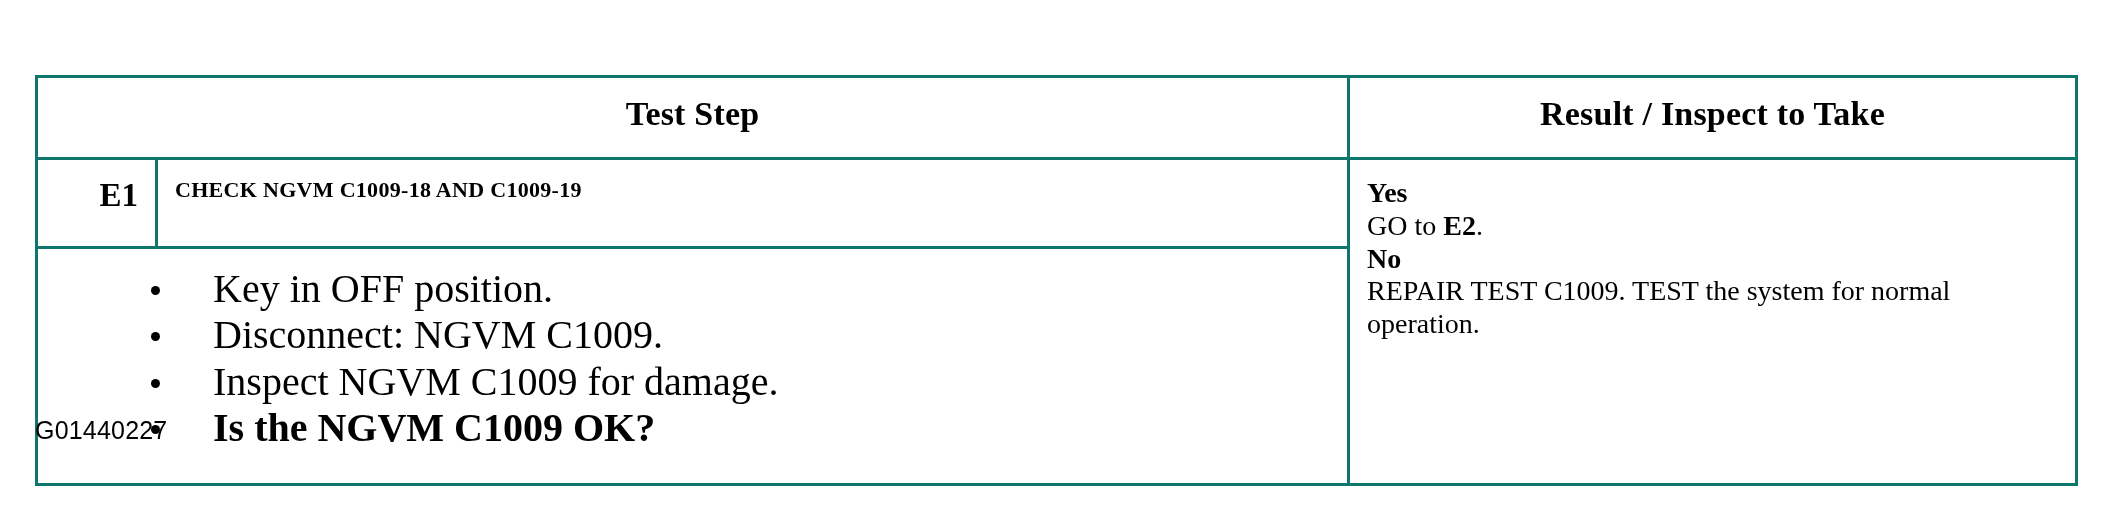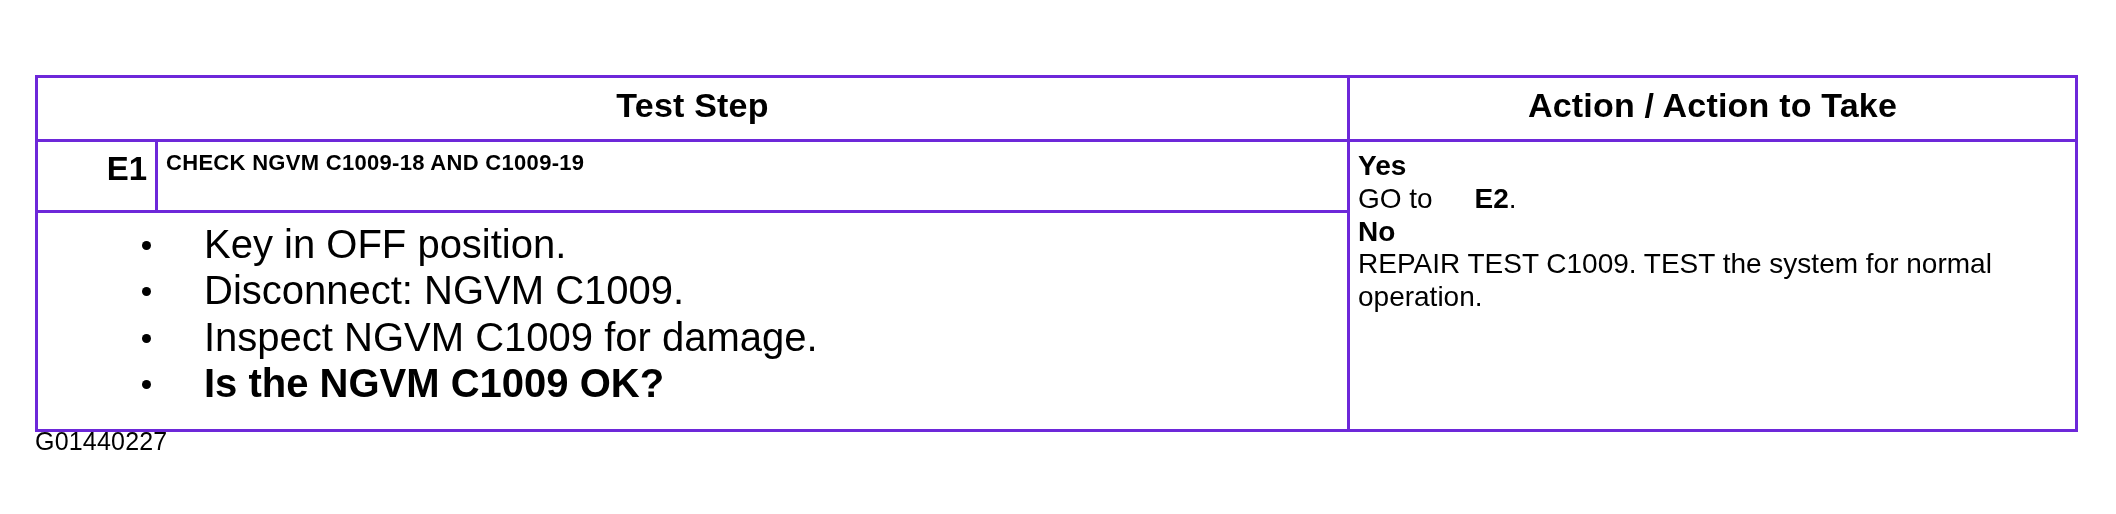--- a/index.html
+++ b/index.html
@@ -28,23 +28,24 @@
   .diag-table {
     position: absolute;
     left: 35px;
     top: 75px;
     width: 2043px;
     border-collapse: collapse;
     table-layout: fixed;
   }
   .diag-table td,
   .diag-table th {
-    border: 3px solid #6d28d9;
+    border: 3px solid #0f766e;
     vertical-align: top;
-    padding: 8px;
+    padding: 17px;
+    font-family: Liberation Serif, serif;
   }
 
   
   .col-id     { width: 120px; }
   .col-step   { width: 1192px; }
   .col-result { width: 728px; }
 
   
   .hdr-cell {
     height: 45px;
@@ -119,47 +120,47 @@
   }
   .result-head {
     font-weight: bold;
     display: block;
   }
   .result-text {
     display: block;
     max-width: 690px;
     white-space: normal;
   }
-  .result-text b { font-weight: bold; margin-left: 34px; }
+  .result-text b { font-weight: bold; }
 
   
   .fig-code {
     position: absolute;
     left: 35px;
-    top: 427px;
+    top: 416px;
     font-size: 25px;
     letter-spacing: 0.2px;
     white-space: nowrap;
   }
 </style>
 </head>
 <body>
 
 <div id="page">
 
   <table class="diag-table">
     <colgroup>
       <col class="col-id">
       <col class="col-step">
       <col class="col-result">
     </colgroup>
     <tbody>
       <tr>
         <th class="hdr-cell" colspan="2">Test Step</th>
-        <th class="hdr-cell">Action / Action to Take</th>
+        <th class="hdr-cell">Result / Inspect to Take</th>
       </tr>
 
       <tr>
         <td class="step-id">E1</td>
         <td class="step-title">CHECK NGVM C1009-18 AND C1009-19</td>
         <td class="result-cell" rowspan="2">
 
           <div class="result-block">
             <span class="result-head">Yes</span>
             <span class="result-text"><span>GO to </span><b>E2</b><span>.</span></span>

